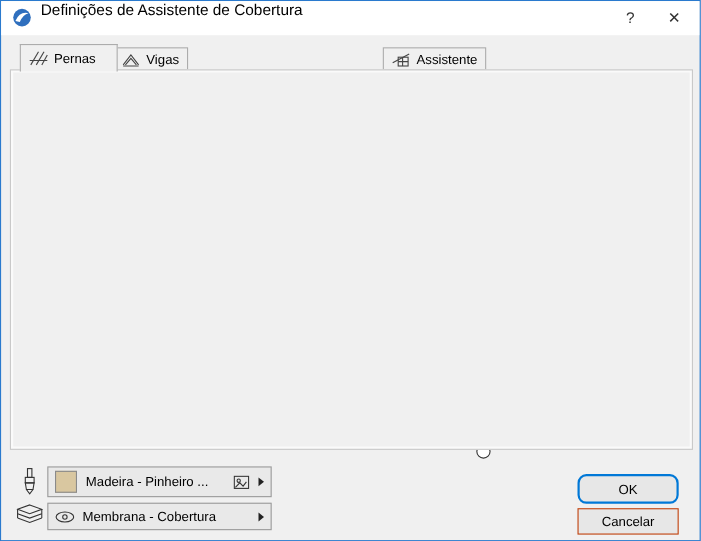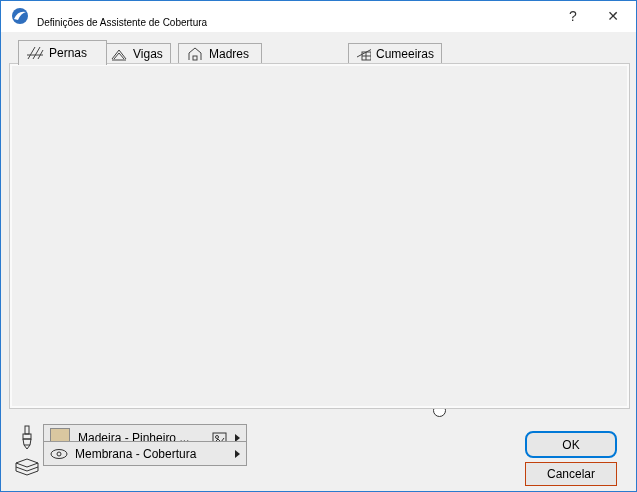--- a/index.html
+++ b/index.html
@@ -1,21 +1,21 @@
 <!DOCTYPE html>
 <html><head>
 <meta charset="utf-8">
 <style>
   * { margin:0; padding:0; box-sizing:border-box; }
   html,body { width:637px; height:492px; background:#fff; }
   body { font-family:"Liberation Sans", sans-serif; font-size:12px; color:#000; }
   .dialog { position:absolute; left:0; top:0; width:637px; height:492px;
             border:1px solid #2a7ace; outline:1px solid #2a7ace; background:#f0f0f0; overflow:hidden; }
   .titlebar { position:absolute; left:0; top:0; width:100%; height:31px; background:#ffffff; }
-  .title-text { position:absolute; left:36px; top:16px; font-size:10px; }
+  .title-text { position:absolute; left:36px; top:0; font-size:14px; }
   .tb-btn { position:absolute; top:0; width:34px; height:31px; text-align:center; line-height:31px;
             font-size:14px; color:#333; }
   .app-icon { position:absolute; left:10px; top:6px; }
 
   .tabstrip { position:absolute; top:39px; left:0; width:100%; height:24px; }
   .tab { position:absolute; top:3px; height:21px; background:#f0f0f0; border:1px solid #acacac;
          display:flex; align-items:center; gap:5px; padding:0 7px; }
   .tab.active { top:0; height:25px; background:#f0f0f0; border-bottom:none; z-index:3; }
   .panel { position:absolute; left:8px; top:62px; width:621px; height:346px; background:#f0f0f0;
            border:1px solid #c9c9c9; box-shadow:inset 0 0 0 2px #fafafa; z-index:1; }
@@ -85,35 +85,28 @@
       <span>Pernas</span>
     </div>
     <div class="tab" style="left:101px; width:69px;">
       <svg width="18" height="14">
         <path d="M2,12 L9,3 L16,12" fill="none" stroke="#444"></path>
           <path d="M4,12 L9,6 L14,12" fill="none" stroke="#444"></path>
         <line x1="2" y1="13" x2="16" y2="13" stroke="#444"></line>
         </svg>
       <span>Vigas</span>
     </div>
-    <div class="tab" style="left:177px; width:84px;">
-      <svg width="18" height="14">
-        <path d="M3,13 L3,6 L9,1 L15,6 L15,13" fill="none" stroke="#444"></path>
-        <rect x="7" y="9" width="4" height="4" fill="none" stroke="#444"></rect>
-        </svg>
-      <span>Madres</span>
-    </div>
     <div class="tab" style="left:347px; width:94px;">
       <svg width="18" height="14">
         <rect x="6" y="5" width="9" height="8" fill="none" stroke="#444"></rect>
         <line x1="6" y1="9" x2="15" y2="9" stroke="#444"></line>
           <line x1="10" y1="5" x2="10" y2="13" stroke="#444"></line>
         <line x1="1" y1="10" x2="16" y2="2" stroke="#444"></line>
         </svg>
-      <span>Cumeeiras</span>
+      <span>Assistente</span>
     </div>
   </div>
 
   <div class="panel"></div>
 
   <div class="abs cb checked" style="left:36px; top:84px;"></div>
   <span class="abs" style="left:56px; top:84px;">Criar Pernas</span>
 
   <span class="abs" style="left:56px; top:111px;">Largura:</span>
   <span class="abs" style="left:24px; top:120px;">
@@ -340,21 +333,21 @@
     <span class="arrow-r"></span>
   </div>
 
   <span class="abs" style="left:14px; top:457px;">
     <svg width="24" height="22">
       <path d="M12,1 L23,5 L12,9 L1,5 Z" fill="none" stroke="#333"></path>
       <path d="M1,9 L12,13 L23,9" fill="none" stroke="#333"></path>
       <path d="M1,13 L12,17 L23,13" fill="none" stroke="#333"></path>
       <path d="M1,5 L1,13 M23,5 L23,13" fill="none" stroke="#333"></path>
     </svg></span>
-  <div class="footer-dd" style="left:42px; top:440px; width:204px; height:25px; padding:0 6px; gap:7px;">
+  <div class="footer-dd" style="left:42px; top:456px; width:204px; height:25px; padding:0 6px; gap:7px;">
     <svg width="18" height="12">
       <ellipse cx="9" cy="6" rx="8" ry="4.5" fill="none" stroke="#333"></ellipse>
       <circle cx="9" cy="6" r="2" fill="none" stroke="#333"></circle>
       </svg>
     <span style="flex:1;">Membrana - Cobertura</span>
     <span class="arrow-r"></span>
   </div>
 
   <div class="btn default" style="left:524px; top:430px; height:27px;border-radius:8px;">OK</div>
   <div class="btn" style="left:524px; top:461px; height:24px;">Cancelar</div>

